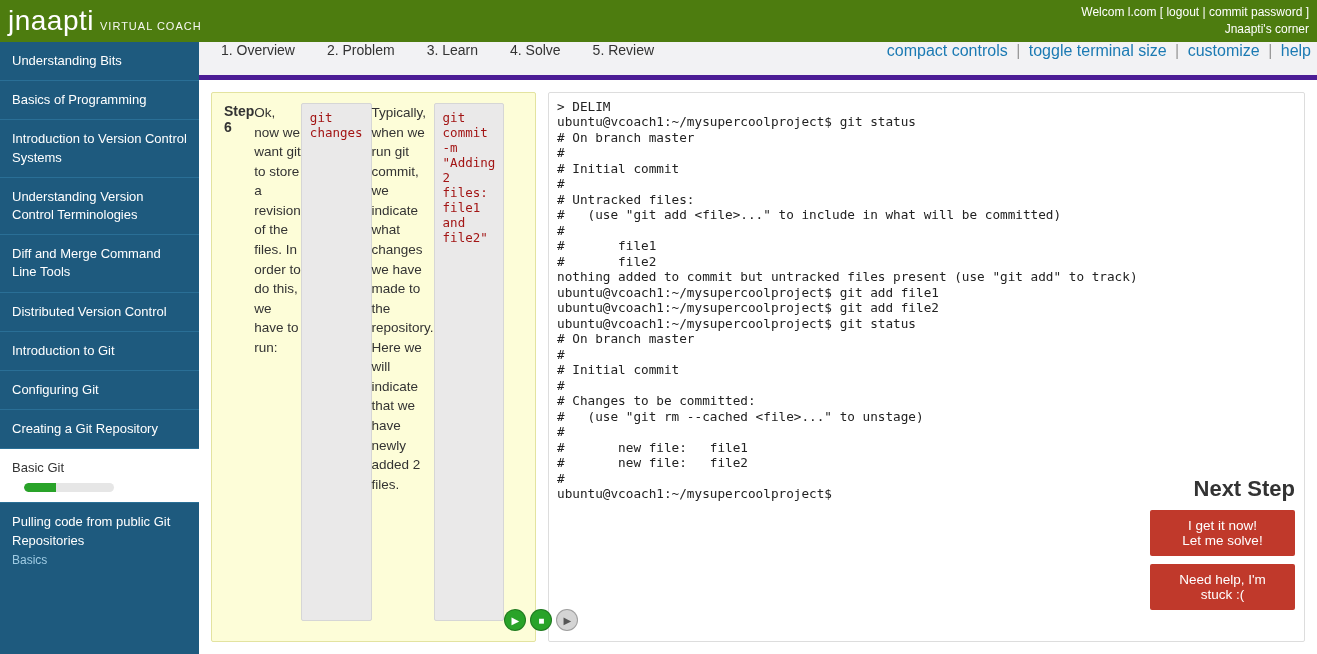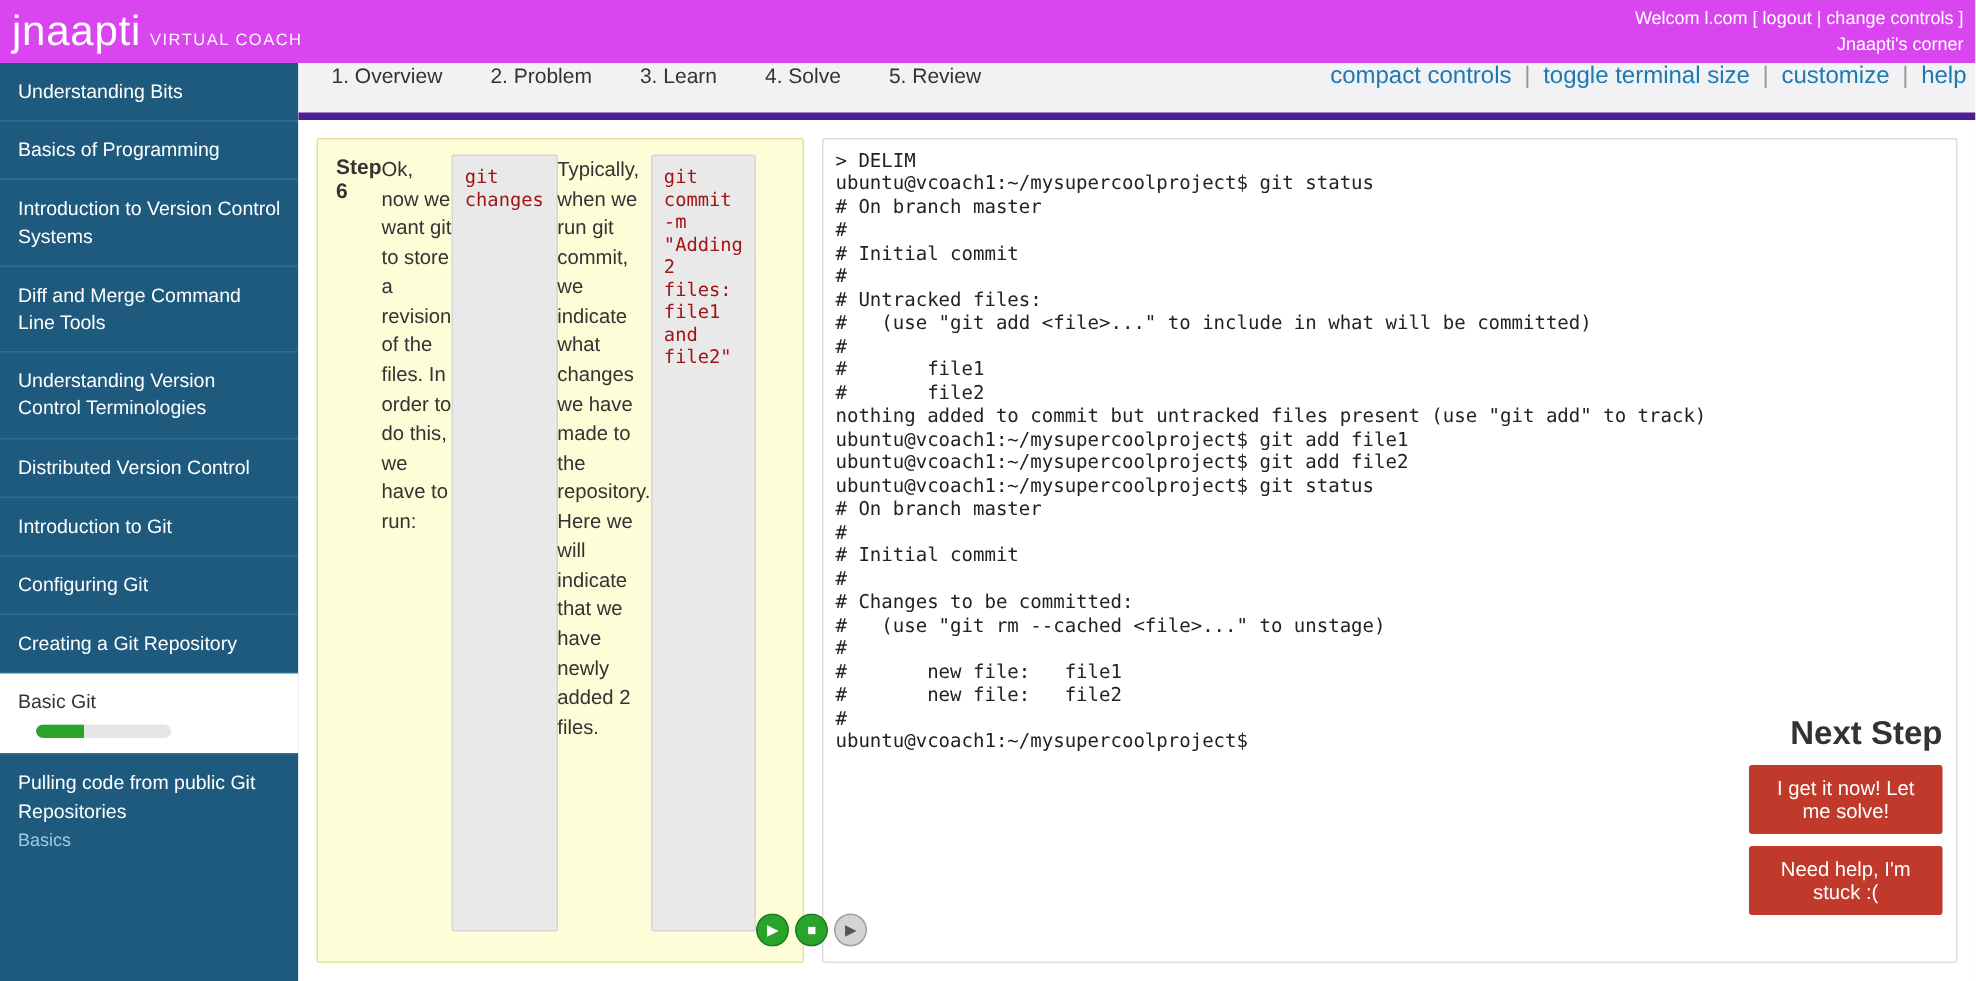--- a/index.html
+++ b/index.html
@@ -1,17 +1,17 @@
 <!DOCTYPE html>
 <html><head>
 <meta charset="utf-8">
 <style>
 * { margin: 0; padding: 0; box-sizing: border-box; }
 body { font-family: "Segoe UI", Tahoma, sans-serif; font-size: 13px; background: #fff; color: #333; width: 1317px; height: 654px; overflow: hidden; }
-.header { background: #d946ef; color: #fff; height: 42px; display: flex; align-items: center; padding: 0 8px; }
+.header { background: #4d7c0f; color: #fff; height: 42px; display: flex; align-items: center; padding: 0 8px; }
 .logo-block { display: flex; align-items: baseline; gap: 6px; }
 .logo-main { font-size: 28px; letter-spacing: 0.5px; font-weight: 400; }
 .logo-sub { font-size: 11px; letter-spacing: 1px; opacity: 0.95; }
 .header-right { margin-left: auto; text-align: right; font-size: 12px; line-height: 1.4; }
 .header-right a { color: #fff; text-decoration: none; cursor: pointer; }
 .layout { display: flex; height: calc(654px - 42px); }
 .sidebar { width: 199px; background: #1e5a7e; color: #fff; overflow-y: auto; }
 .sidebar .item { padding: 10px 12px; border-top: 1px solid #2a6f96; cursor: pointer; font-size: 13px; line-height: 1.4; }
 .sidebar .item:first-child { border-top: none; }
 .sidebar .item.active { background: #fff; color: #333; }
@@ -30,51 +30,51 @@
 .step-title { font-weight: 700; margin-bottom: 4px; font-size: 14px; }
 .step-panel p { margin-bottom: 8px; line-height: 1.45; font-size: 13.5px; }
 .cmd { background: #eae9e9; border: 1px solid #d6d6d6; border-radius: 2px; padding: 6px 8px; font-family: "DejaVu Sans Mono", Consolas, monospace; font-size: 12.5px; color: #a31515; white-space: pre-wrap; margin-bottom: 10px; }
 .step-nav { margin-top: auto; display: flex; gap: 4px; padding-top: 14px; }
 .round-btn { width: 22px; height: 22px; border-radius: 50%; display: flex; align-items: center; justify-content: center; font-size: 10px; cursor: pointer; border: 1px solid rgba(0,0,0,.25); }
 .round-btn.green { background: #29a329; color: #fff; }
 .round-btn.grey { background: #d4d4d4; color: #555; }
 .terminal { flex: 1; background: #fff; border: 1px solid #ddd; border-radius: 2px; padding: 6px 8px; font-family: "DejaVu Sans Mono", Consolas, monospace; font-size: 12.7px; line-height: 1.22; white-space: pre; overflow: auto; color: #222; }
 .next-step { position: absolute; right: 22px; bottom: 36px; text-align: right; }
 .next-step h2 { font-size: 22px; font-weight: 700; margin-bottom: 8px; color: #333; }
-.nbtn { display: block; background: #c0392b; color: #fff; border: none; padding: 8px 14px; font-size: 13.5px; border-radius: 2px; margin-bottom: 8px; cursor: pointer; width: 129px; text-align: center; }
+.nbtn { display: block; background: #c0392b; color: #fff; border: none; padding: 8px 29px; font-size: 13.5px; border-radius: 2px; margin-bottom: 8px; cursor: pointer; width: 145px; text-align: center; }
 .main-wrap { position: relative; flex: 1; display: flex; flex-direction: column; }
 </style>
 </head>
 <body>
 
 <div class="header">
   <div class="logo-block">
     <span class="logo-main">jnaapti</span>
     <span class="logo-sub">VIRTUAL COACH</span>
   </div>
   <div class="header-right">
     <div>
       <span>Welcom</span>
       <span>l.com [ </span>
       <a>logout</a>
       <span> | </span>
-      <a>change controls</a>
+      <a>commit password</a>
       <span> ]</span>
     </div>
     <div><a>Jnaapti's corner</a></div>
   </div>
 </div>
 
 <div class="layout">
   <div class="sidebar" id="sidebar">
       <div class="item"><span>Understanding Bits</span></div>
       <div class="item"><span>Basics of Programming</span></div>
       <div class="item"><span>Introduction to Version Control Systems</span></div>
+      <div class="item"><span>Understanding Version Control Terminologies</span></div>
       <div class="item"><span>Diff and Merge Command Line Tools</span></div>
-      <div class="item"><span>Understanding Version Control Terminologies</span></div>
       <div class="item"><span>Distributed Version Control</span></div>
       <div class="item"><span>Introduction to Git</span></div>
       <div class="item"><span>Configuring Git</span></div>
       <div class="item"><span>Creating a Git Repository</span></div>
       <div class="item active"><span>Basic Git</span><div class="progress">
           <i style="width: 35%;"></i>
         </div></div>
       <div class="item"><span>Pulling code from public Git Repositories</span><div class="added">Basics</div></div>
     </div>
 

